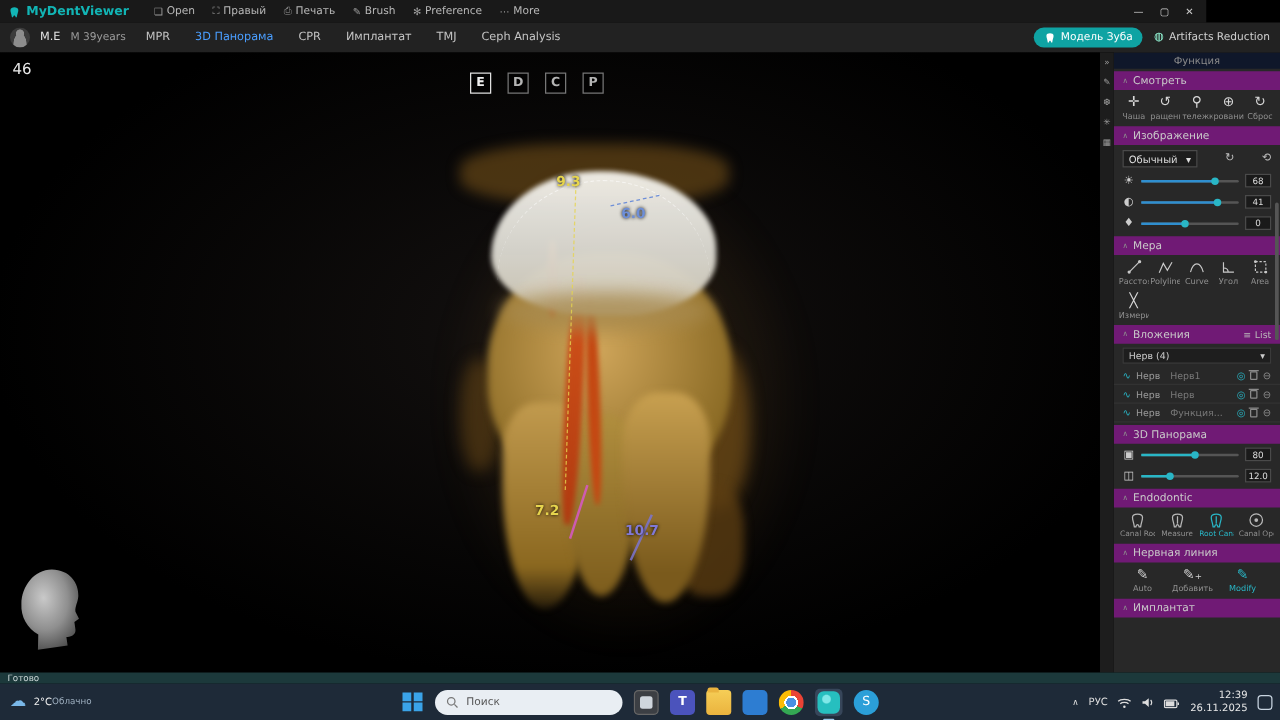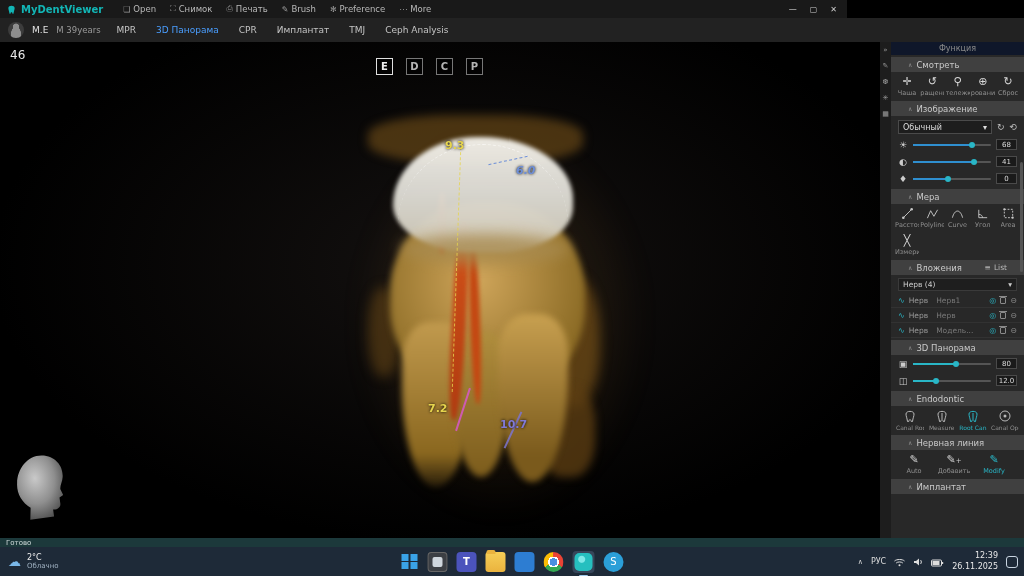--- a/index.html
+++ b/index.html
@@ -1,20 +1,20 @@
 <!DOCTYPE html>
 <html><head>
 <meta charset="utf-8">
 <style>
   *{margin:0;padding:0;box-sizing:border-box;}
   html,body{width:1024px;height:576px;overflow:hidden;}
   body{position:relative;font-family:"DejaVu Sans",sans-serif;background:#000;}
 
   
-  .titlebar{position:absolute;top:0;left:0;width:847px;height:18px;background:#191919;display:flex;align-items:center;padding:0 6px;}
+  .titlebar{position:absolute;top:0;left:0;width:965px;height:18px;background:#191919;display:flex;align-items:center;padding:0 6px;}
   .logo{display:flex;align-items:center;gap:4px;color:#12b5b5;font-weight:bold;font-size:10px;}
   .menu{display:flex;gap:14px;margin-left:20px;font-size:8.5px;color:#b8b8b8;align-items:center;}
   .menu-item{display:flex;gap:3px;align-items:center;}
   .menu-item .mi{font-size:8px;color:#999;}
   .winctl{margin-left:auto;display:flex;gap:13px;font-size:8px;color:#ccc;align-items:center;padding-right:4px;}
 
   
   .tabbar{position:absolute;top:18px;left:0;width:1024px;height:24px;background:#222;display:flex;align-items:center;padding:0 8px;gap:8px;}
   .avatar{width:16px;height:16px;border-radius:50%;background:radial-gradient(circle at 50% 30%,#8d8d8d 0 3px,transparent 3.5px),radial-gradient(ellipse at 50% 85%,#8d8d8d 0 5px,transparent 5.5px),#3c3c3c;}
   .pname{font-size:9px;color:#e2e2e2;}
@@ -35,27 +35,27 @@
   .blob{position:absolute;}
   .meas{position:absolute;font-size:11px;font-weight:bold;text-shadow:0 0 3px #000;}
   .mline{position:absolute;}
 
   
   .strip{position:absolute;left:880px;top:42px;width:11px;height:496px;background:#1d1d1d;display:flex;flex-direction:column;align-items:center;padding-top:4px;gap:8px;font-size:7px;color:#9a9a9a;}
 
   
   .panel{position:absolute;left:891px;top:42px;width:133px;height:496px;background:#282828;overflow:hidden;color:#ccc;}
   .phead{height:13px;display:flex;align-items:center;justify-content:center;color:#8a8a8a;font-size:8px;background:#0f172a;}
-  .sec{height:15px;display:flex;align-items:center;gap:4px;padding:0 17px;background:#404040;color:#c9c9c9;font-size:8.5px;margin-top:2px;}
+  .sec{height:15px;display:flex;align-items:center;gap:4px;padding:0 7px;background:#701a75;color:#c9c9c9;font-size:8.5px;margin-top:2px;}
   .sec .chev{font-size:6px;color:#8f8f8f;}
   .toolrow{display:flex;justify-content:space-between;padding:3px 4px 2px;}
   .tool{width:24px;display:flex;flex-direction:column;align-items:center;gap:1px;}
   .tool .tg{font-size:11px;color:#d8d8d8;height:13px;line-height:13px;}
   .tool .tl{font-size:6.5px;color:#8f8f8f;max-width:24px;overflow:hidden;white-space:nowrap;}
-  .dropdown-row{display:flex;align-items:center;gap:5px;padding:4px 7px 2px;}
+  .dropdown-row{display:flex;align-items:center;gap:22px;padding:4px 7px 2px;}
   .dd{flex:1;height:14px;background:#1d1d1d;border:1px solid #4a4a4a;display:flex;align-items:center;justify-content:space-between;padding:0 4px;font-size:8px;color:#ddd;}
   .ddicon{font-size:9px;color:#bbb;}
   .slider-row{display:flex;align-items:center;gap:5px;padding:3px 7px;}
   .sl-icon{width:10px;font-size:9px;color:#ccc;text-align:center;}
   .track{flex:1;height:2px;background:#555;position:relative;border-radius:1px;}
   .fill{position:absolute;left:0;top:0;bottom:0;background:#2f8fd0;}
   .handle{position:absolute;top:-2px;width:6px;height:6px;border-radius:50%;background:#29b6c6;}
   .val{width:21px;height:11px;border:1px solid #4a4a4a;background:#1a1a1a;font-size:7px;color:#ddd;display:flex;align-items:center;justify-content:center;}
   .list-btn{margin-left:auto;font-size:7.5px;color:#bbb;display:flex;gap:3px;align-items:center;}
   .group-row{margin:3px 7px 2px;height:13px;background:#1e1e1e;border:1px solid #3a3a3a;display:flex;align-items:center;justify-content:space-between;padding:0 4px;font-size:7.5px;color:#ccc;}
@@ -79,21 +79,21 @@
   .nerve-item.active .tg,.nerve-item.active .tl{color:#29b6c6;}
   .pscroll{position:absolute;right:1px;top:120px;width:3px;height:110px;background:#555;border-radius:2px;}
 
   
   .statusbar{position:absolute;top:538px;left:0;width:1024px;height:9px;background:#1c393b;display:flex;align-items:center;padding:0 6px;font-size:7px;color:#cfdada;}
 
   
   .taskbar{position:absolute;top:547px;left:0;width:1024px;height:29px;background:#1e2a38;}
   .tb-left{position:absolute;left:8px;top:0;bottom:0;display:flex;gap:6px;align-items:center;}
   .w-icon{font-size:13px;color:#7ab8e8;}
-  .w-txt{display:flex;flex-direction:column;line-height:1.15;}
+  .w-txt{display:flex;flex-direction:row;line-height:1.15;}
   .w-temp{font-size:8px;color:#eee;}
   .w-cond{font-size:7px;color:#9fb0c0;}
   .tb-center{position:absolute;left:50%;transform:translateX(-50%);top:0;bottom:0;display:flex;align-items:center;gap:9px;}
   .start{width:18px;height:18px;display:grid;grid-template-columns:7px 7px;gap:1.5px;place-content:center;}
   .start span{width:7px;height:7px;background:#3aa3e8;}
   .search{width:150px;height:20px;border-radius:10px;background:#e9eef3;display:flex;align-items:center;gap:6px;padding:0 9px;font-size:8.5px;color:#555;}
   .tb-app{width:20px;height:20px;border-radius:4px;position:relative;}
   .app-taskview{background:#3c3f44;box-shadow:inset 0 0 0 1px #666;}
   .app-taskview::after{content:"";position:absolute;inset:5px;background:#cfd6dd;border-radius:2px;}
   .app-teams{background:#4b53bc;color:#fff;font-size:10px;font-weight:bold;display:flex;align-items:center;justify-content:center;}
@@ -121,21 +121,21 @@
       </svg>
     <span>MyDentViewer</span>
   </div>
   <nav class="menu">
     <div class="menu-item">
         <span class="mi">❏</span>
         <span>Open</span>
       </div>
     <div class="menu-item">
         <span class="mi">⛶</span>
-        <span>Снимок</span>
+        <span>Правый</span>
       </div>
     <div class="menu-item">
         <span class="mi">⎙</span>
         <span>Печать</span>
       </div>
     <div class="menu-item">
         <span class="mi">✎</span>
         <span>Brush</span>
       </div>
     <div class="menu-item">
@@ -158,20 +158,32 @@
   <div class="avatar"></div>
   <span class="pname">М.Е</span>
   <span class="pinfo">M 39years</span>
   <div class="tabs">
     <span class="tab">MPR</span>
     <span class="tab active">3D Панорама</span>
     <span class="tab">CPR</span>
     <span class="tab">Имплантат</span>
     <span class="tab">TMJ</span>
     <span class="tab">Ceph Analysis</span>
+  </div>
+  <div class="tab-right">
+    <div class="model-btn">
+      <svg width="10" height="10" viewBox="0 0 14 14">
+          <path d="M3 5 C3 1.5 11 1.5 11 5 C11 7.5 10 8.5 9.5 12.5 L8.3 12.5 C8 10 6 10 5.7 12.5 L4.5 12.5 C4 8.5 3 7.5 3 5 Z" fill="#fff"></path>
+        </svg>
+      <span>Модель Зуба</span>
+    </div>
+    <div class="artifacts">
+      <span class="ai">◍</span>
+      <span>Artifacts Reduction</span>
+    </div>
   </div>
 </div>
 
 <div class="viewport">
 
   <div>
     <div class="blob" style="left:350px;top:80px;width:300px;height:400px;background:radial-gradient(ellipse,rgba(150,100,30,.28),transparent 70%);filter:blur(10px);"></div>
     <div class="blob" style="left:368px;top:73px;width:215px;height:48px;background:#6b4a16aa;border-radius:40%;filter:blur(5px);"></div>
     <div class="blob" style="left:545px;top:235px;width:55px;height:130px;background:#7a5218aa;border-radius:45%;filter:blur(6px);"></div>
     <div class="blob" style="left:540px;top:345px;width:55px;height:90px;background:#5a3c12cc;border-radius:40%;filter:blur(4px);"></div>
@@ -187,21 +199,21 @@
     <div class="blob" style="left:400px;top:192px;width:170px;height:30px;background:#a88a4e;border-radius:50%;filter:blur(7px);opacity:.8;"></div>
   </div>
 
   <div class="mline" style="left:398px;top:102px;width:170px;height:80px;border-top:1px dashed rgba(255,255,255,.55);border-radius:50% 50% 0 0 / 100% 100% 0 0;"></div>
   <div class="mline" style="left:456px;top:105px;height:245px;width:0;border-left:1px dashed rgba(230,212,77,.8);transform:rotate(2deg);"></div>
   <div class="mline" style="left:488px;top:118px;width:40px;height:0;border-top:1px dashed #6e8fd8;transform:rotate(-12deg);"></div>
   <div class="mline" style="left:462px;top:345px;width:2px;height:45px;background:#d857c8;transform:rotate(18deg);opacity:.85;"></div>
   <div class="mline" style="left:512px;top:368px;width:2px;height:40px;background:#7b74d0;transform:rotate(25deg);opacity:.85;"></div>
 
   <div class="meas" style="left: 445px; top: 97px; color: rgb(230, 212, 77);">9.3</div>
-  <div class="meas" style="left: 516px; top: 122px; color: rgb(110, 143, 216); font-style: italic;">6.0</div>
+  <div class="meas" style="left: 497px; top: 122px; color: rgb(110, 143, 216);">6.0</div>
   <div class="meas" style="left: 428px; top: 360px; color: rgb(230, 212, 77);">7.2</div>
   <div class="meas" style="left: 500px; top: 376px; color: rgb(128, 121, 214);">10.7</div>
 
   <div class="tooth-num">46</div>
 
   <div class="letters">
     <div class="letter active">E</div>
     <div class="letter">D</div>
     <div class="letter">C</div>
     <div class="letter">P</div>
@@ -370,21 +382,21 @@
     <span class="att-name">Нерв</span>
     <span class="att-icons">
         <span class="eye">◎</span>
         <span class="trash"></span>
         <span class="minus">⊖</span>
       </span>
   </div>
   <div class="att-row">
     <span class="att-squig">∿</span>
     <span class="att-type">Нерв</span>
-    <span class="att-name">Модель...</span>
+    <span class="att-name">Функция...</span>
     <span class="att-icons">
         <span class="eye">◎</span>
         <span class="trash"></span>
         <span class="minus">⊖</span>
       </span>
   </div>
 
   <div class="sec">
       <span class="chev">∧</span>
       <span>3D Панорама</span>
@@ -479,20 +491,27 @@
       <span class="w-cond">Облачно</span>
     </span>
   </div>
   <div class="tb-center">
     <div class="start">
         <span></span>
         <span></span>
         <span></span>
         <span></span>
       </div>
+    <div class="search">
+      <svg width="10" height="10" viewBox="0 0 10 10">
+          <circle cx="4" cy="4" r="3" stroke="#777" fill="none"></circle>
+          <line x1="6.5" y1="6.5" x2="9" y2="9" stroke="#777"></line>
+        </svg>
+      <span>Поиск</span>
+    </div>
     <div class="tb-app app-taskview"></div>
     <div class="tb-app app-teams">
         <span>T</span>
       </div>
     <div class="tb-app app-folder"></div>
     <div class="tb-app app-mail"></div>
     <div class="tb-app app-chrome"></div>
     <div class="app-active-wrap">
         <div class="tb-app app-dent" style="width:18px;height:18px;"></div>
       </div>

